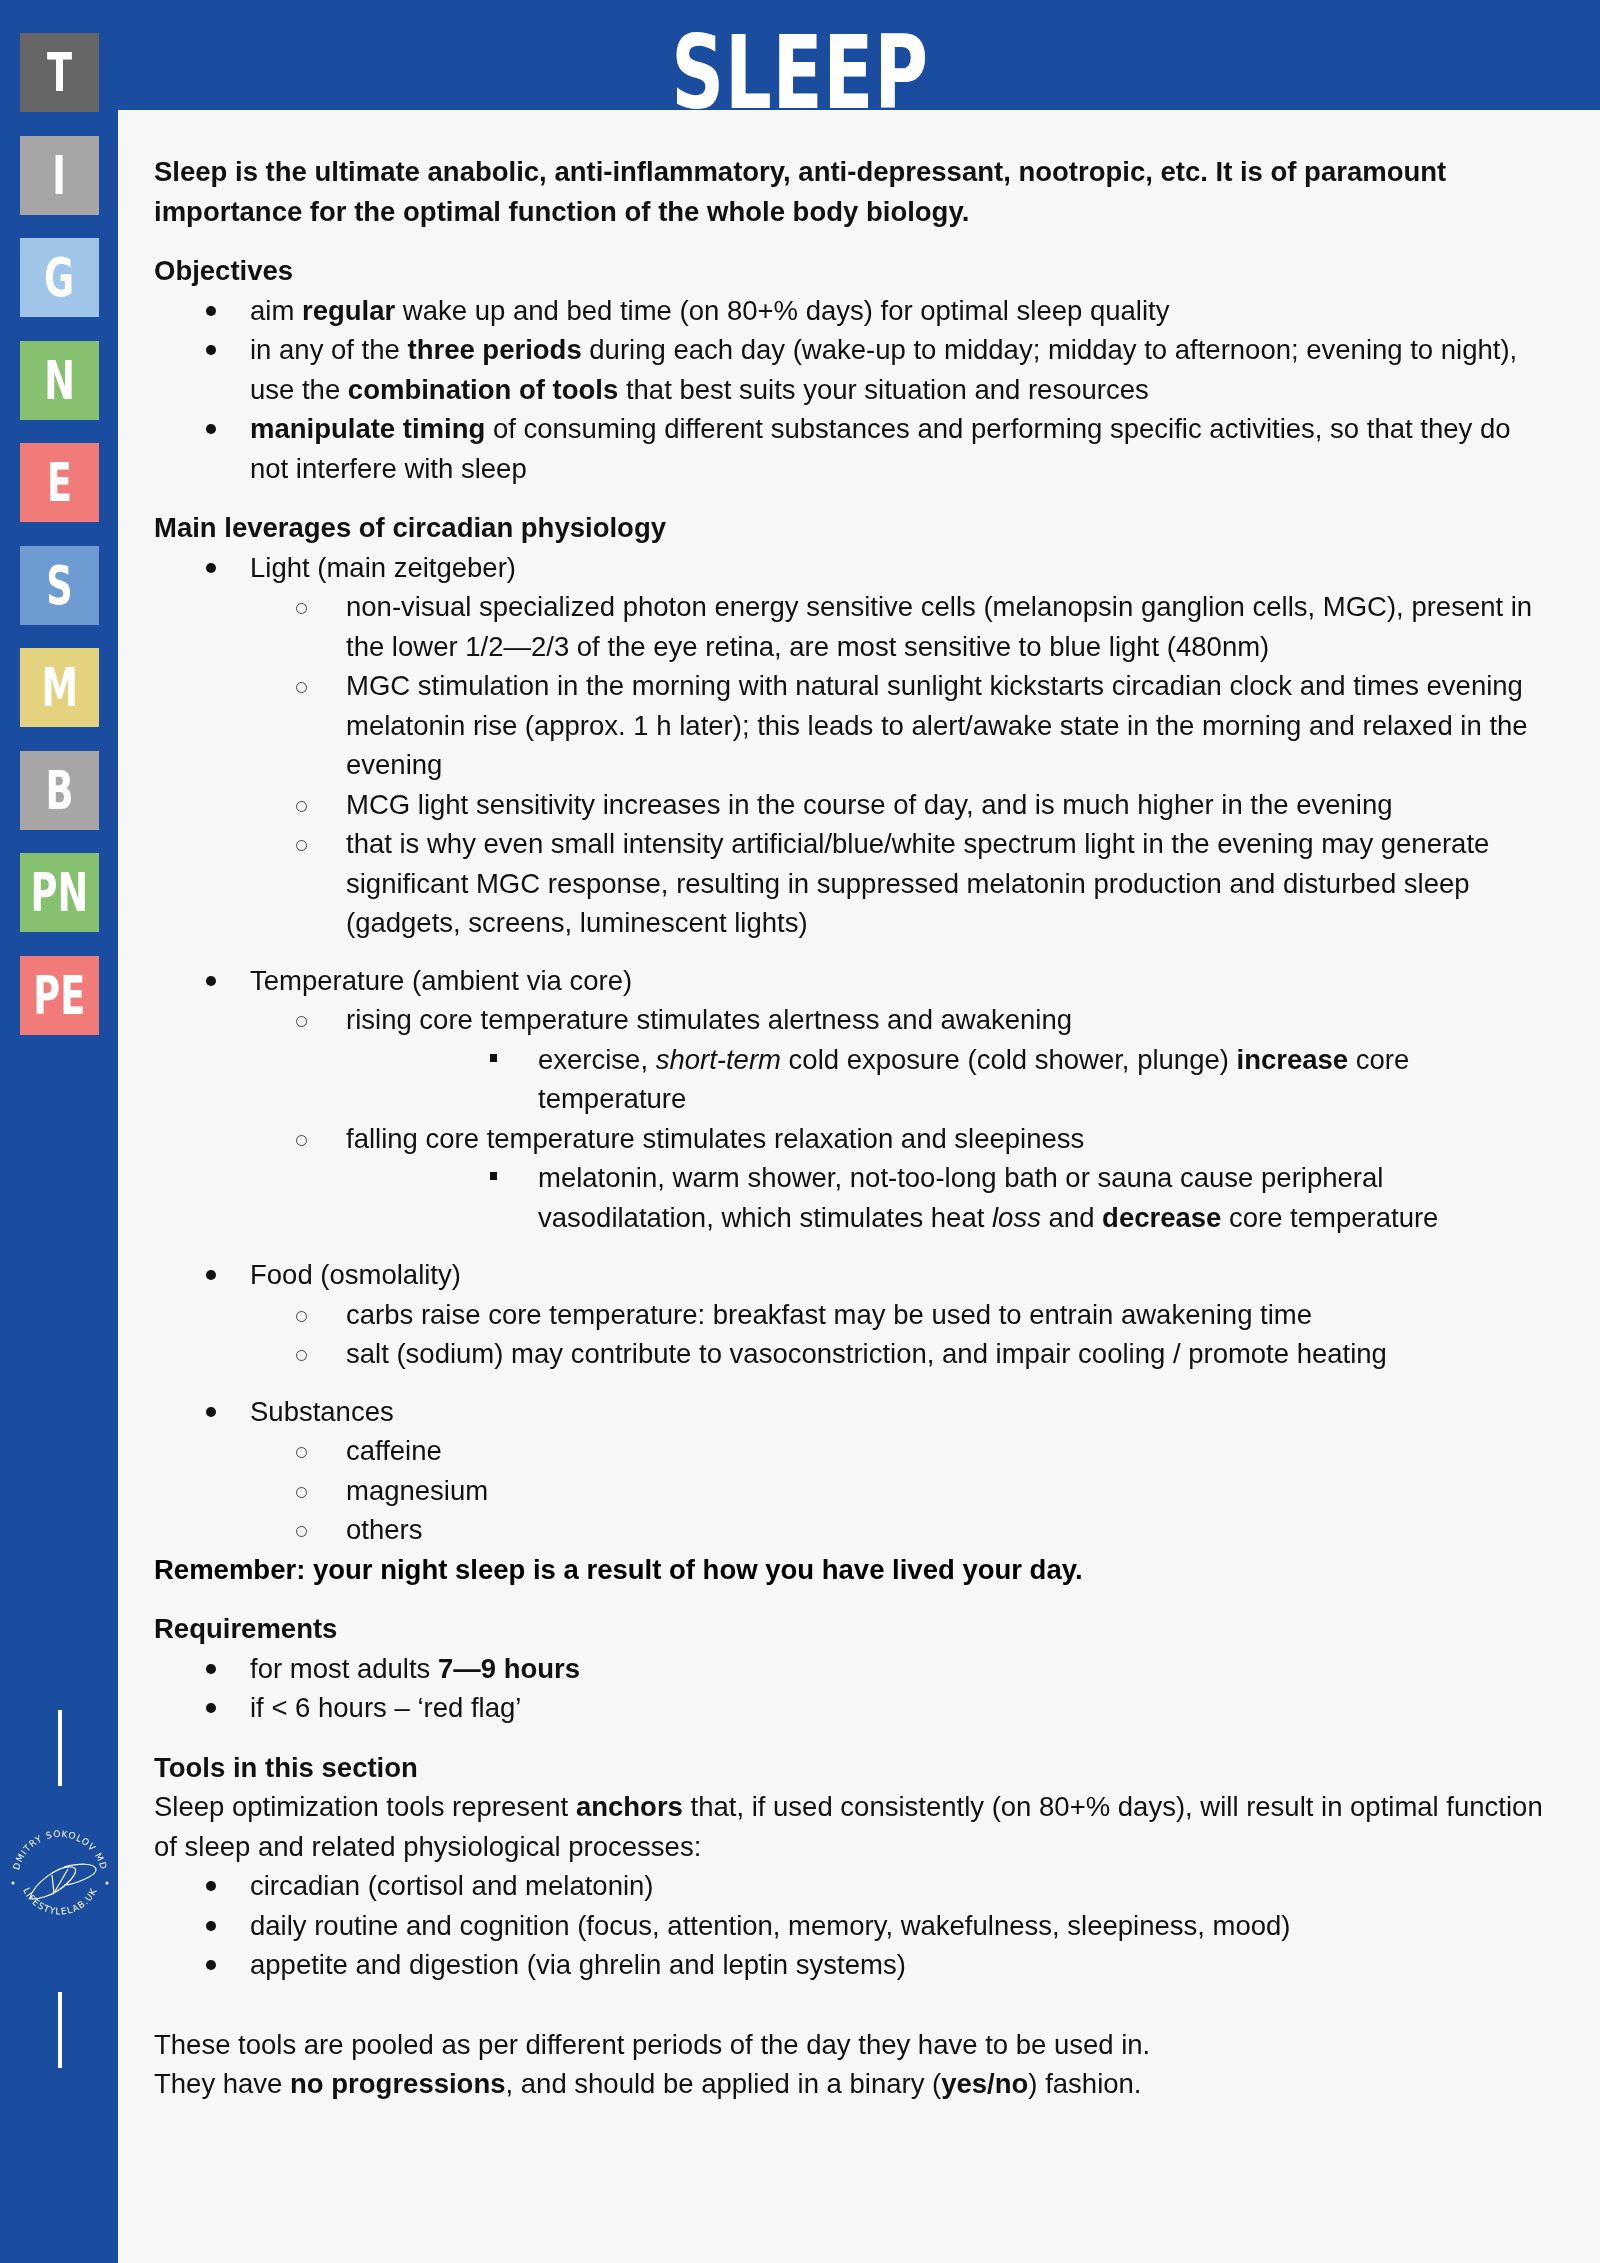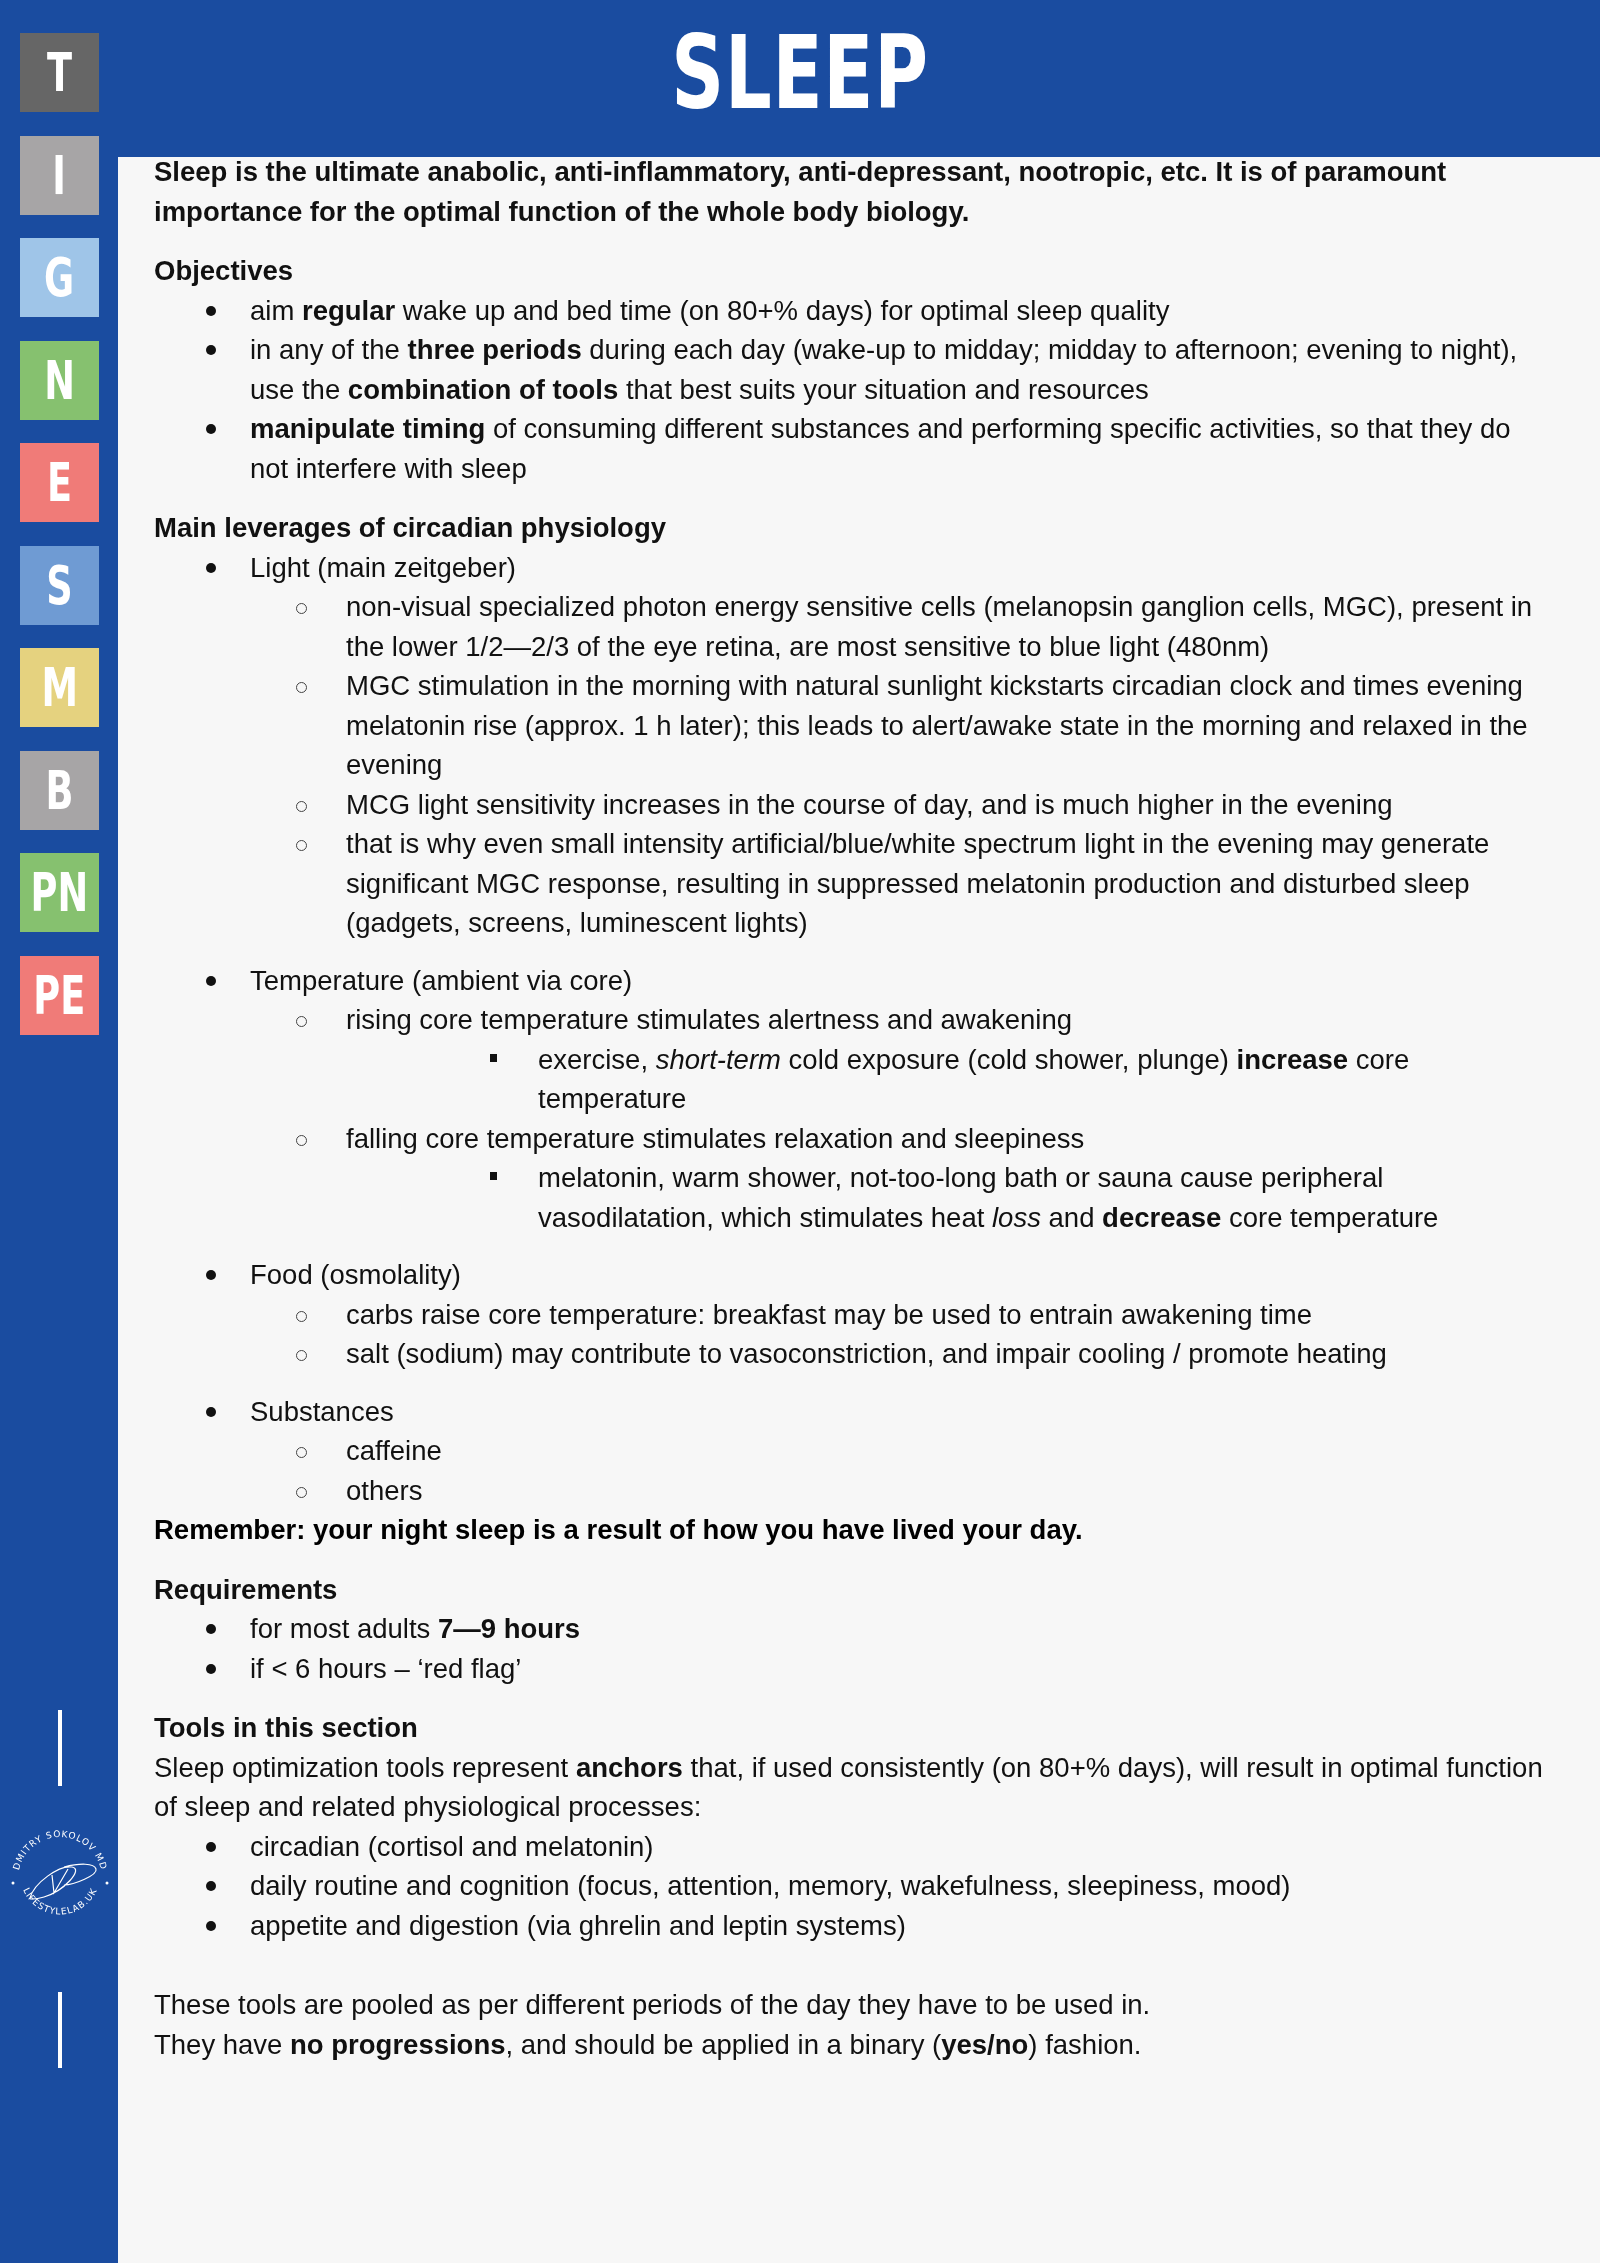--- a/index.html
+++ b/index.html
@@ -7,21 +7,21 @@
       width: 1600px; height: 2263px; position: relative; overflow: hidden;
       background: #f7f7f7;
       font-family: "Liberation Sans", "DejaVu Sans", sans-serif;
       color: #111;
     }
     .sidebar {
       position: absolute; left: 0; top: 0; width: 118px; height: 2263px;
       background: #1a4ca0;
     }
     .header {
-      position: absolute; left: 118px; top: 0; width: 1482px; height: 157px;
+      position: absolute; left: 118px; top: 0; width: 1482px; height: 110px;
       background: #1a4ca0;
     }
     .title {
       position: absolute; left: 0; top: 18px; width: 1364px; text-align: center;
       color: #fff; font-weight: bold; font-size: 102px; line-height: 110px;
       letter-spacing: 1px;
       font-family: "DejaVu Sans", "Liberation Sans", sans-serif;
       transform: scaleX(0.72); transform-origin: 50% 50%;
     }
     .tiles { position: absolute; left: 20px; top: 33px; }
@@ -166,20 +166,21 @@
       <span>Food (osmolality)</span>
       <ul class="l2" style="margin-left:-96px;padding-left:96px">
         <li>carbs raise core temperature: breakfast may be used to entrain awakening time</li>
         <li>salt (sodium) may contribute to vasoconstriction, and impair cooling / promote heating</li>
       </ul>
     </li>
     <li class="gap">
       <span>Substances</span>
       <ul class="l2" style="margin-left:-96px;padding-left:96px">
         <li>caffeine</li>
+        <li>magnesium</li>
         <li>others</li>
       </ul>
     </li>
   </ul>
 
   <p class="remember">Remember: your night sleep is a result of how you have lived your day.</p>
 
   <p class="h" style="margin-top:22px">Requirements</p>
   <ul class="l1">
     <li><span>for most adults </span><b>7—9 hours</b></li>

